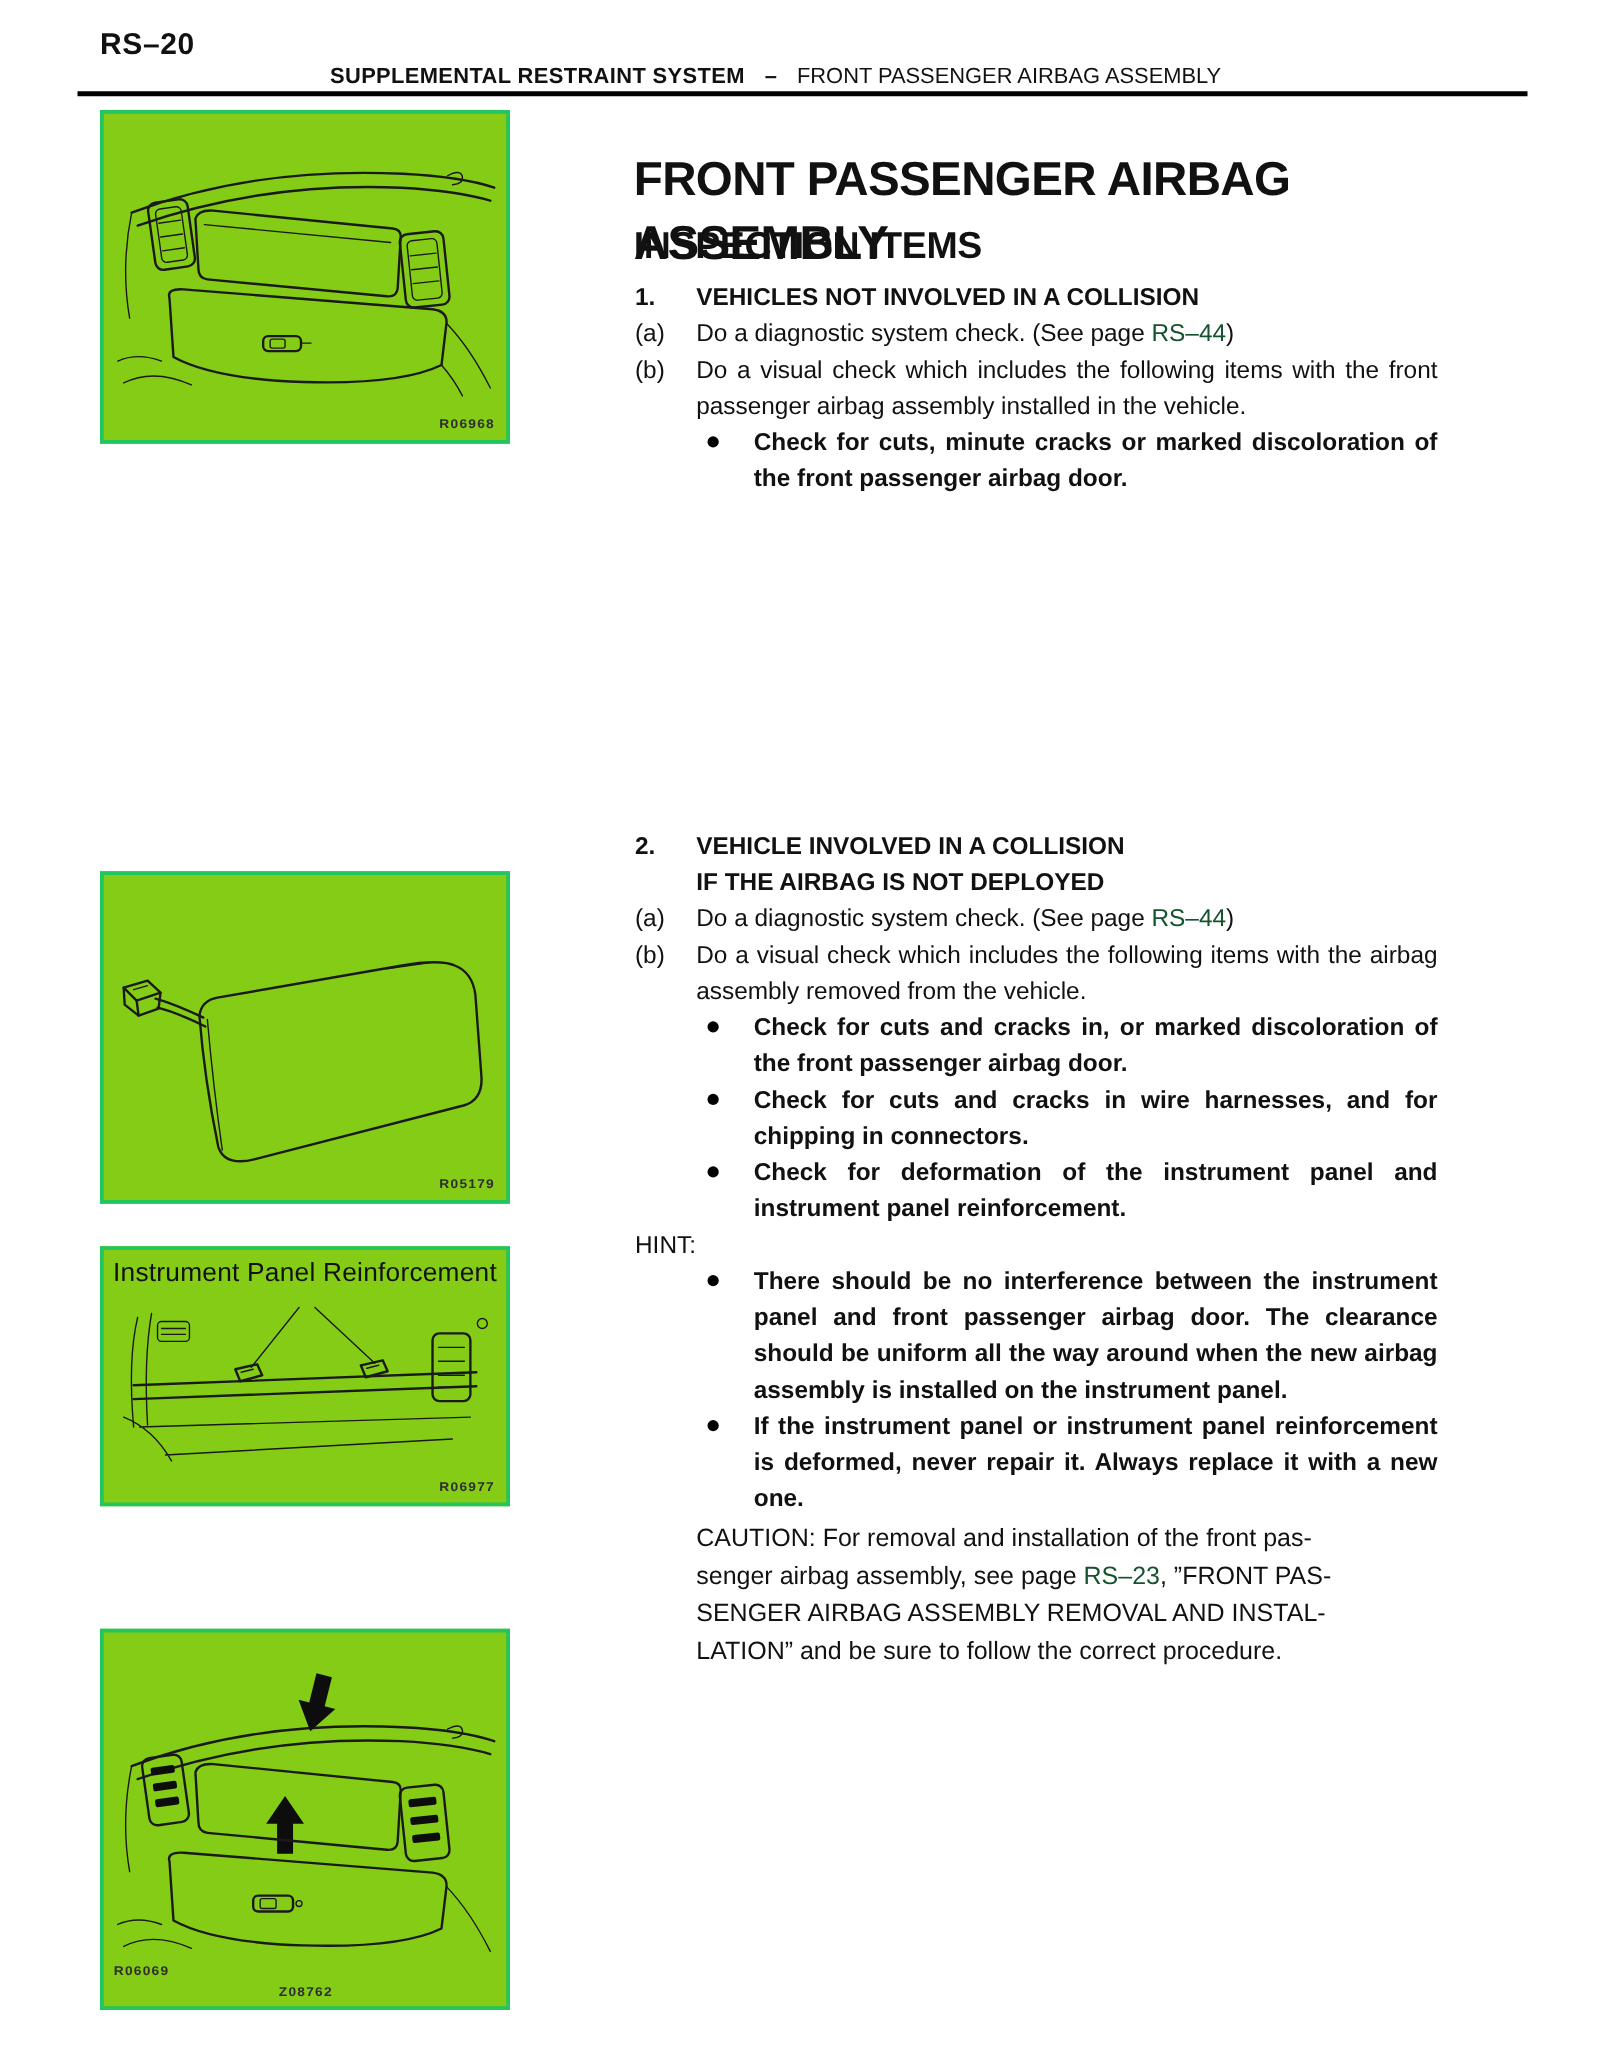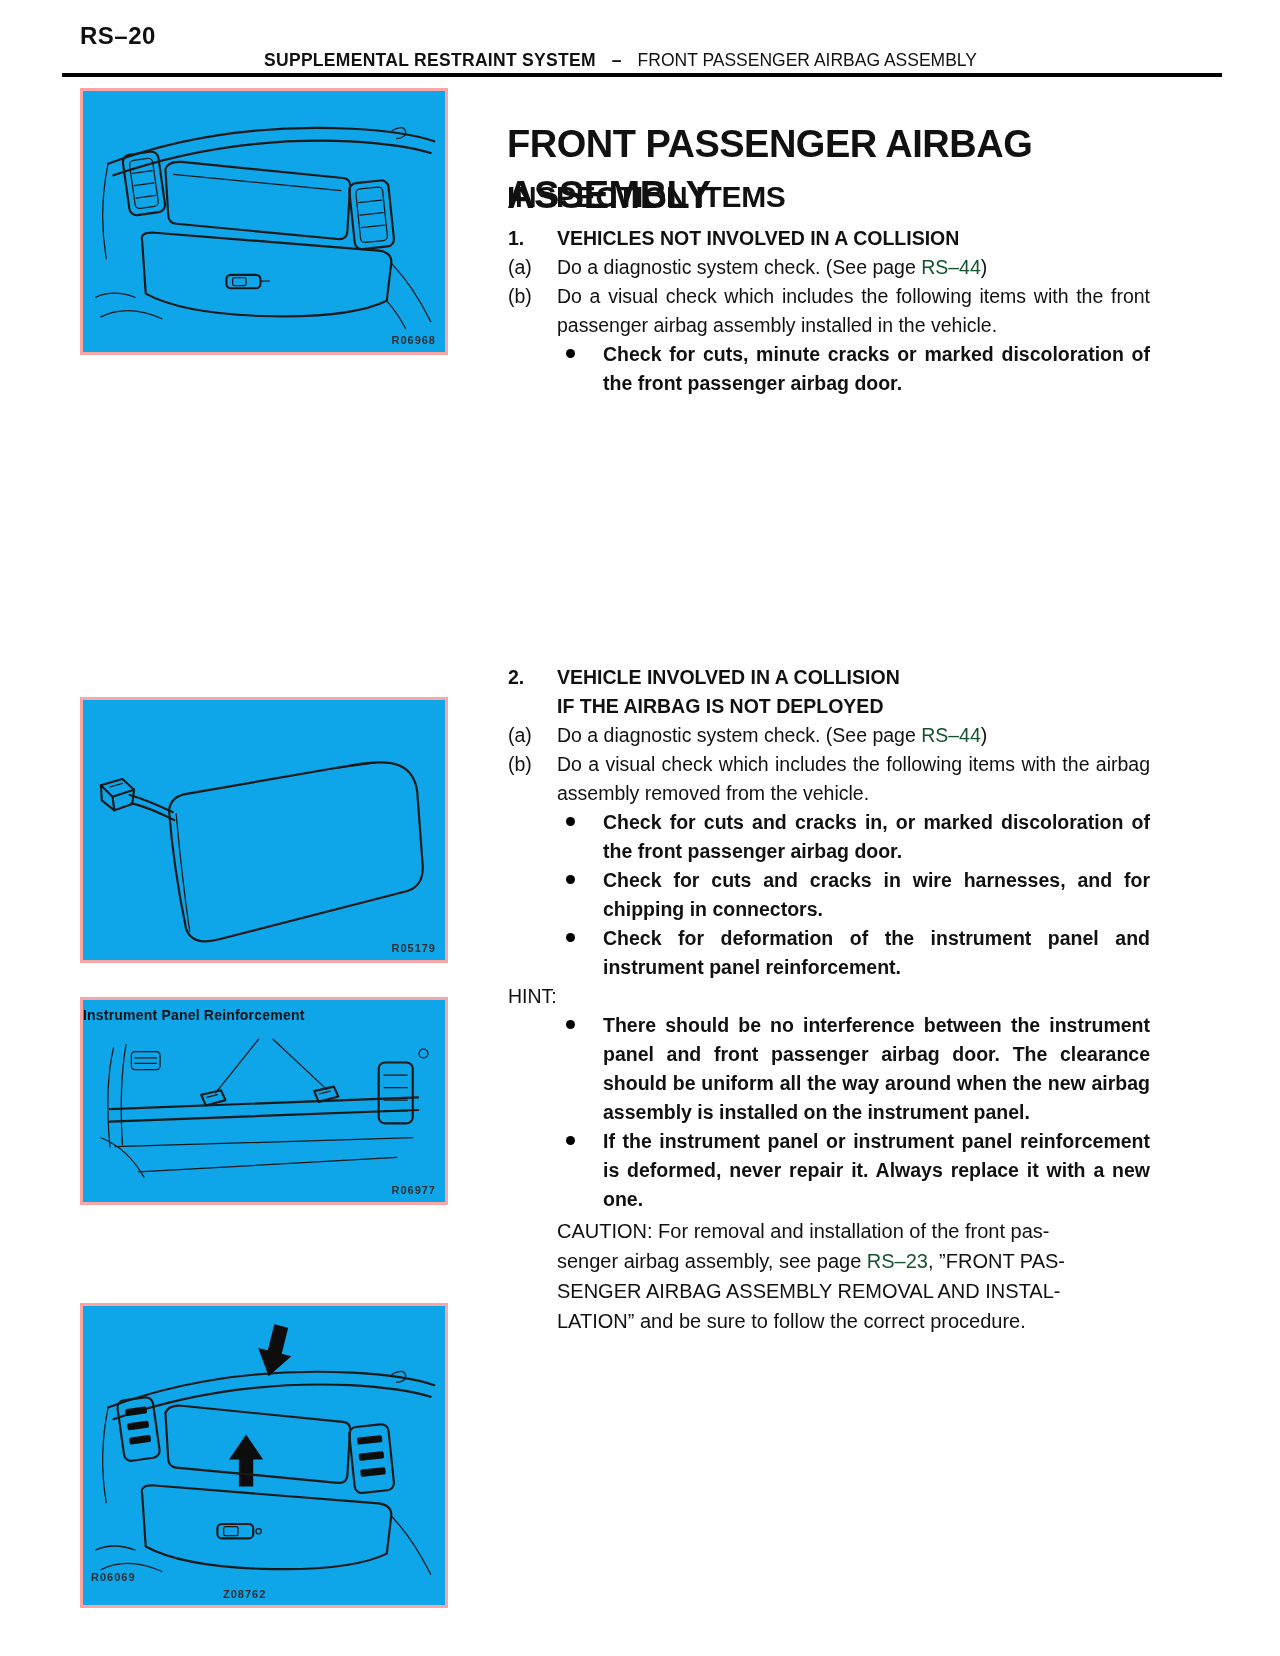--- a/index.html
+++ b/index.html
@@ -7,29 +7,29 @@
     position:relative;width:1280px;height:1656px;background:#ffffff;
     font-family:"Liberation Sans",sans-serif;color:#111;overflow:hidden;
   }
   
   .pageno{position:absolute;left:80px;top:22px;font-size:24px;font-weight:bold;letter-spacing:.5px;}
   .runhead{position:absolute;left:264px;top:50px;font-size:17.5px;white-space:nowrap;}
   .runhead .sec{font-weight:bold;letter-spacing:.3px;}
   .runhead .dash{margin:0 16px;font-weight:bold;}
   .rule{position:absolute;left:62px;top:73px;width:1160px;height:4px;background:#000;}
   
-  .fig{position:absolute;left:80px;width:368px;border:3px solid #fca5a5;background:#0ea5e9;box-sizing:border-box;}
+  .fig{position:absolute;left:80px;width:328px;border:3px solid #22c55e;background:#84cc16;box-sizing:border-box;}
   .fig svg{display:block;width:100%;height:100%;}
   .fig1{top:88px;height:267px;}
   .fig2{top:697px;height:266px;}
   .fig3{top:997px;height:208px;}
   .fig4{top:1303px;height:305px;}
   .figcode{position:absolute;font-size:11px;font-weight:bold;letter-spacing:1px;color:#2e2e2e;transform:scaleY(.92);}
   .figcode.br{right:9px;bottom:6px;}
-  .fig3label{position:absolute;top:7px;left:0;width:100%;text-align:left;font-size:14px;font-weight:bold;letter-spacing:.2px;}
+  .fig3label{position:absolute;top:7px;left:0;width:100%;text-align:center;font-size:21px;font-weight:normal;letter-spacing:.2px;}
   .sk{fill:none;stroke:#1a1a1a;stroke-width:2.4;stroke-linecap:round;stroke-linejoin:round;}
   .skt{fill:none;stroke:#1a1a1a;stroke-width:1.4;stroke-linecap:round;stroke-linejoin:round;}
   .blk{fill:#0d0d0d;stroke:none;}
   
   .title{position:absolute;left:507px;top:88px;font-size:38px;line-height:51px;font-weight:bold;letter-spacing:-.5px;margin-top:31px;}
   .subtitle{position:absolute;left:507px;top:180px;font-size:30px;font-weight:bold;letter-spacing:-.3px;}
   .col{position:absolute;left:508px;width:642px;font-size:19.5px;line-height:29px;}
   .col1{top:224px;}
   .col2{top:663px;}
   .bold{font-weight:bold;}

